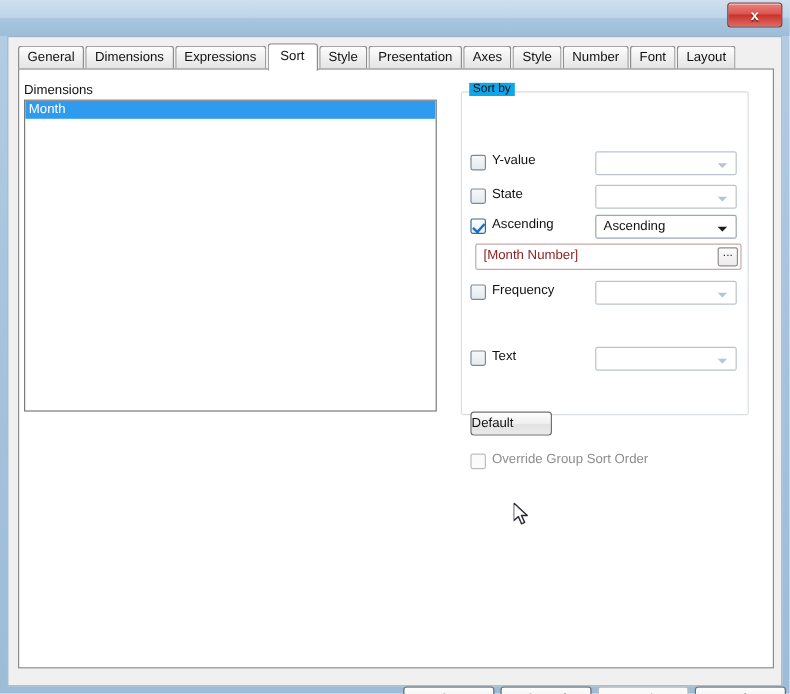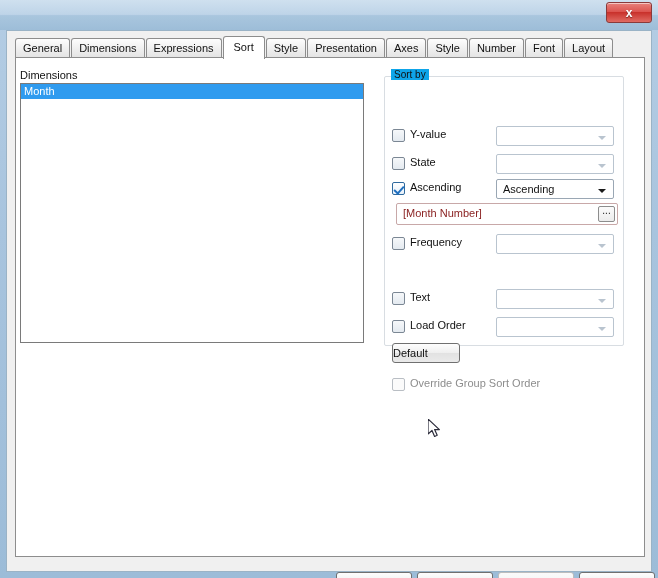--- a/index.html
+++ b/index.html
@@ -344,28 +344,20 @@
 
     <div class="sort-row" style="left:377px; top:258px;">
       <div class="cbx"></div>
       <div class="cbx-label">Text</div>
       <div class="combo">
         <div class="val"></div>
         <div class="arrow"></div>
       </div>
     </div>
 
-    <div class="sort-row" style="left:377px; top:286px;">
-      <div class="cbx"></div>
-      <div class="cbx-label">Load Order</div>
-      <div class="combo">
-        <div class="val"></div>
-        <div class="arrow"></div>
-      </div>
-    </div>
 
     <div id="default-btn">Default</div>
 
     <div id="override-row">
       <div class="cbx disabled"></div>
       <div class="cbx-label disabled">Override Group Sort Order</div>
     </div>
 
     <div class="footer-btn" id="btn-ok">OK</div>
     <div class="footer-btn" id="btn-cancel">Cancel</div>

